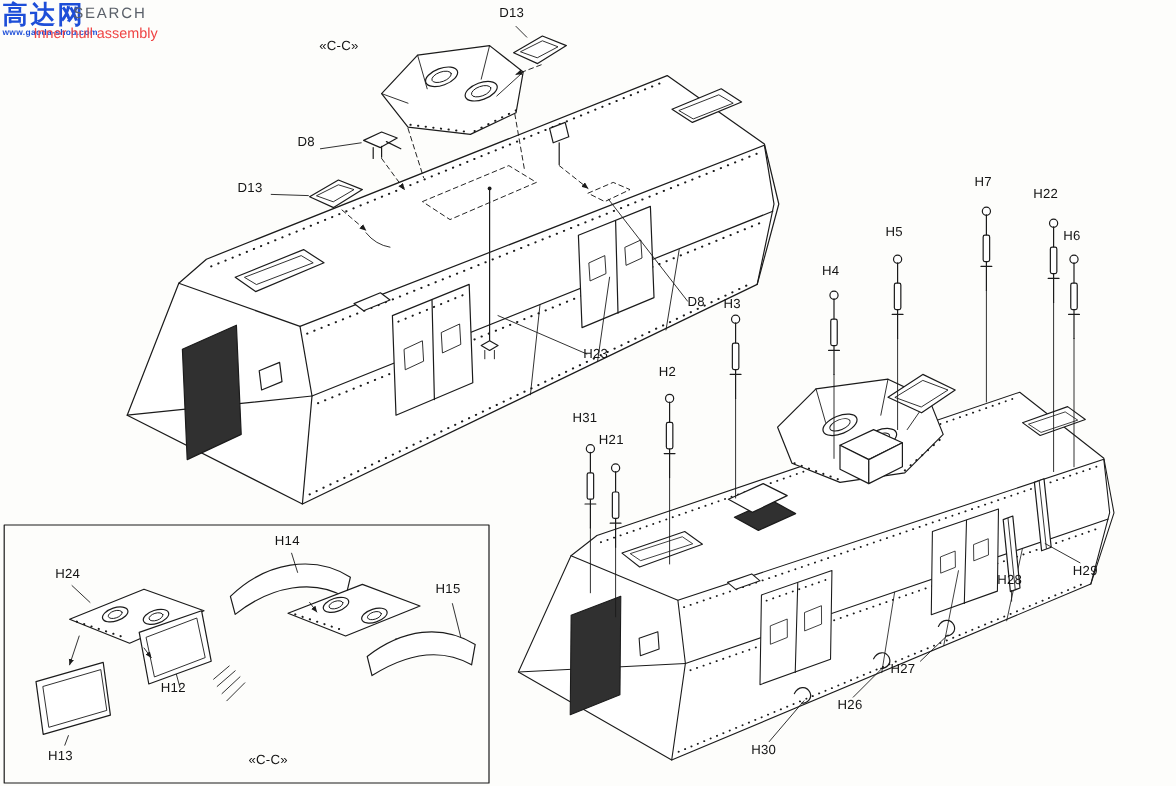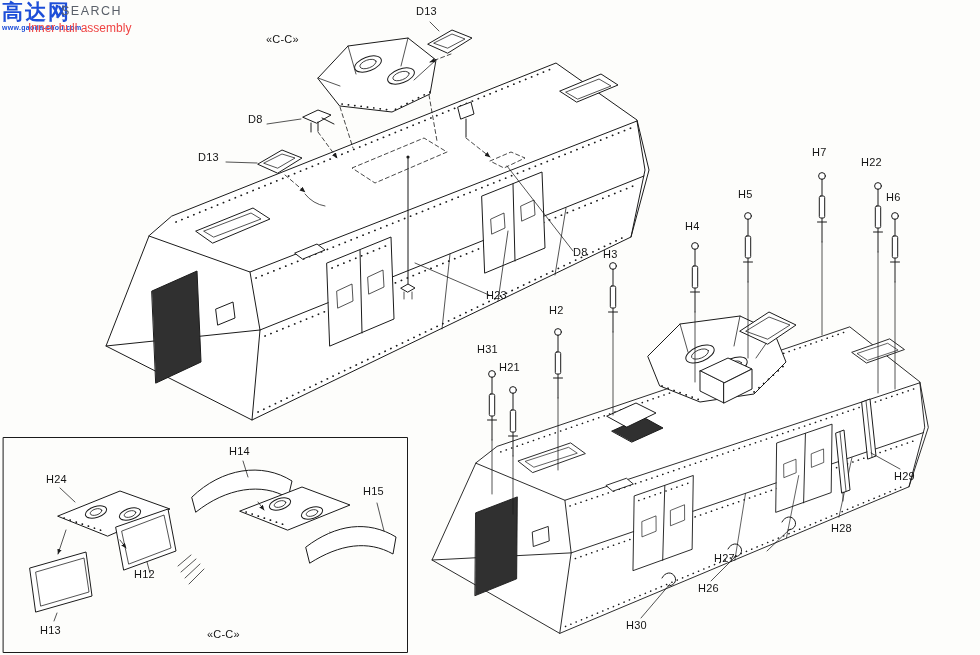--- a/index.html
+++ b/index.html
@@ -289,22 +289,22 @@
   <div class="lbl" style="left:549px;top:305px">H2</div>
   <div class="lbl" style="left:603px;top:249px">H3</div>
   <div class="lbl" style="left:685px;top:221px">H4</div>
   <div class="lbl" style="left:738px;top:189px">H5</div>
   <div class="lbl" style="left:812px;top:147px">H7</div>
   <div class="lbl" style="left:861px;top:157px">H22</div>
   <div class="lbl" style="left:886px;top:192px">H6</div>
   <div class="lbl" style="left:477px;top:344px">H31</div>
   <div class="lbl" style="left:499px;top:362px">H21</div>
   <div class="lbl" style="left:894px;top:471px">H29</div>
-  <div class="lbl" style="left:831px;top:523px">H28</div>
-  <div class="lbl" style="left:714px;top:553px">H27</div>
+  <div class="lbl" style="left:831px;top:479px">H28</div>
+  <div class="lbl" style="left:742px;top:553px">H27</div>
   <div class="lbl" style="left:698px;top:583px">H26</div>
   <div class="lbl" style="left:626px;top:620px">H30</div>
   <div class="lbl" style="left:46px;top:474px">H24</div>
   <div class="lbl" style="left:229px;top:446px">H14</div>
   <div class="lbl" style="left:363px;top:486px">H15</div>
   <div class="lbl" style="left:134px;top:569px">H12</div>
   <div class="lbl" style="left:40px;top:625px">H13</div>
   <div class="lbl" style="left:207px;top:629px">«C-C»</div>
 </div>
 

